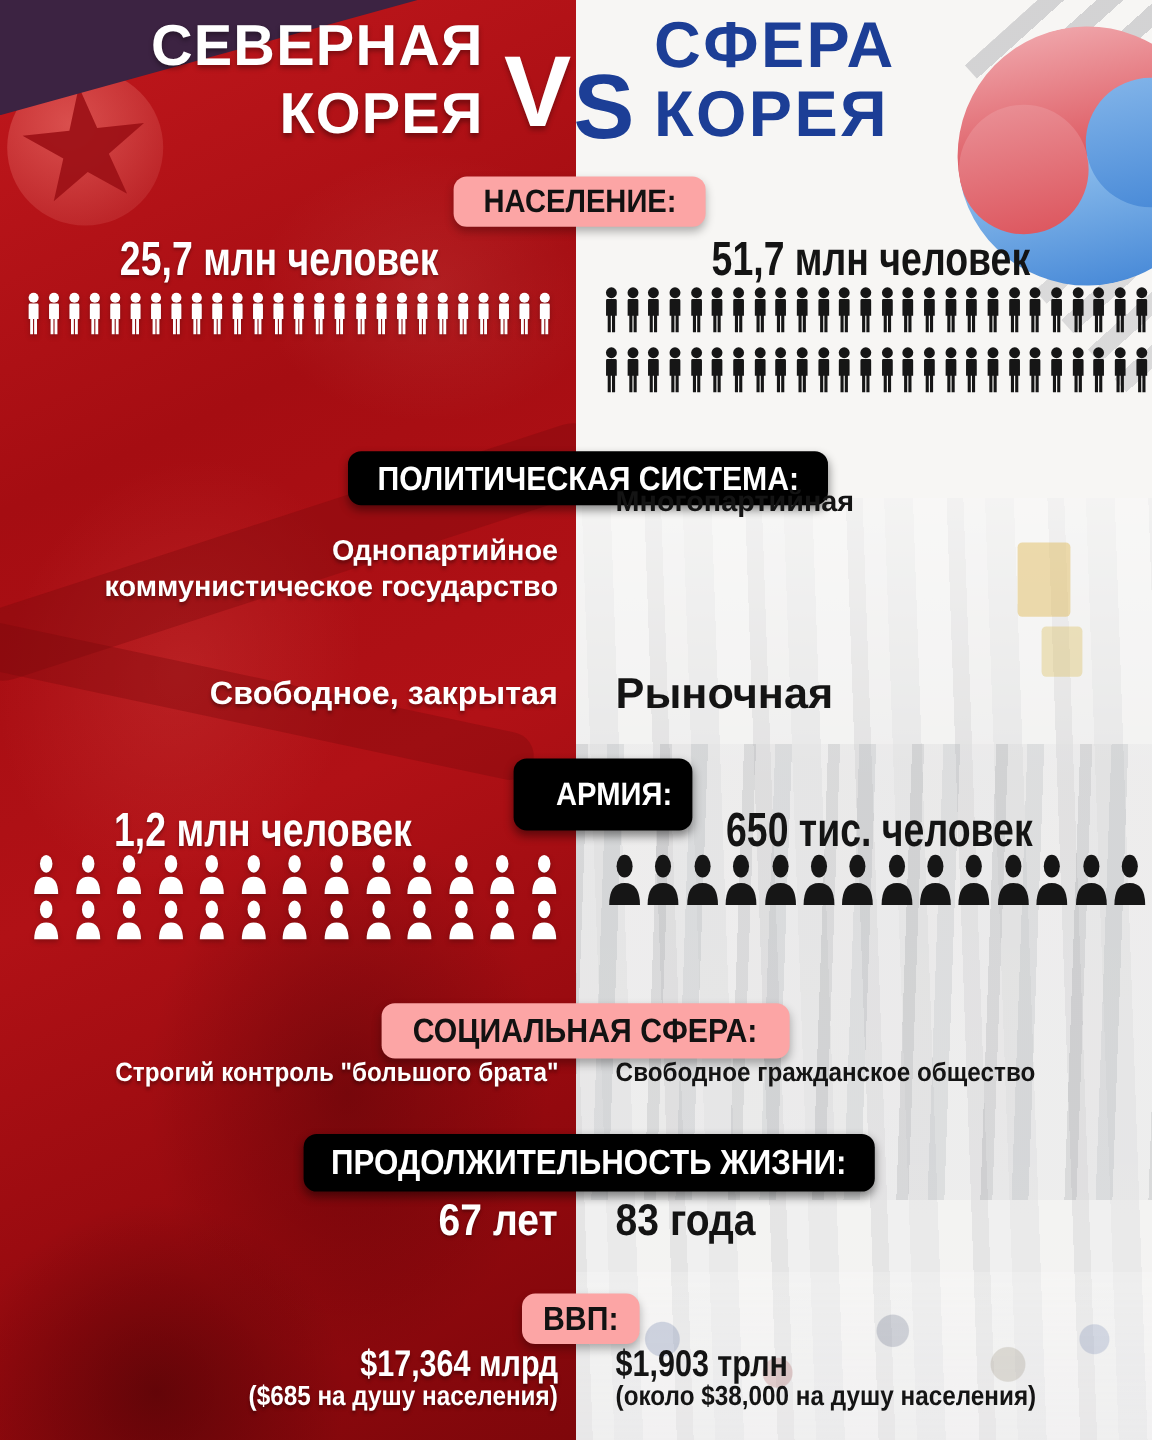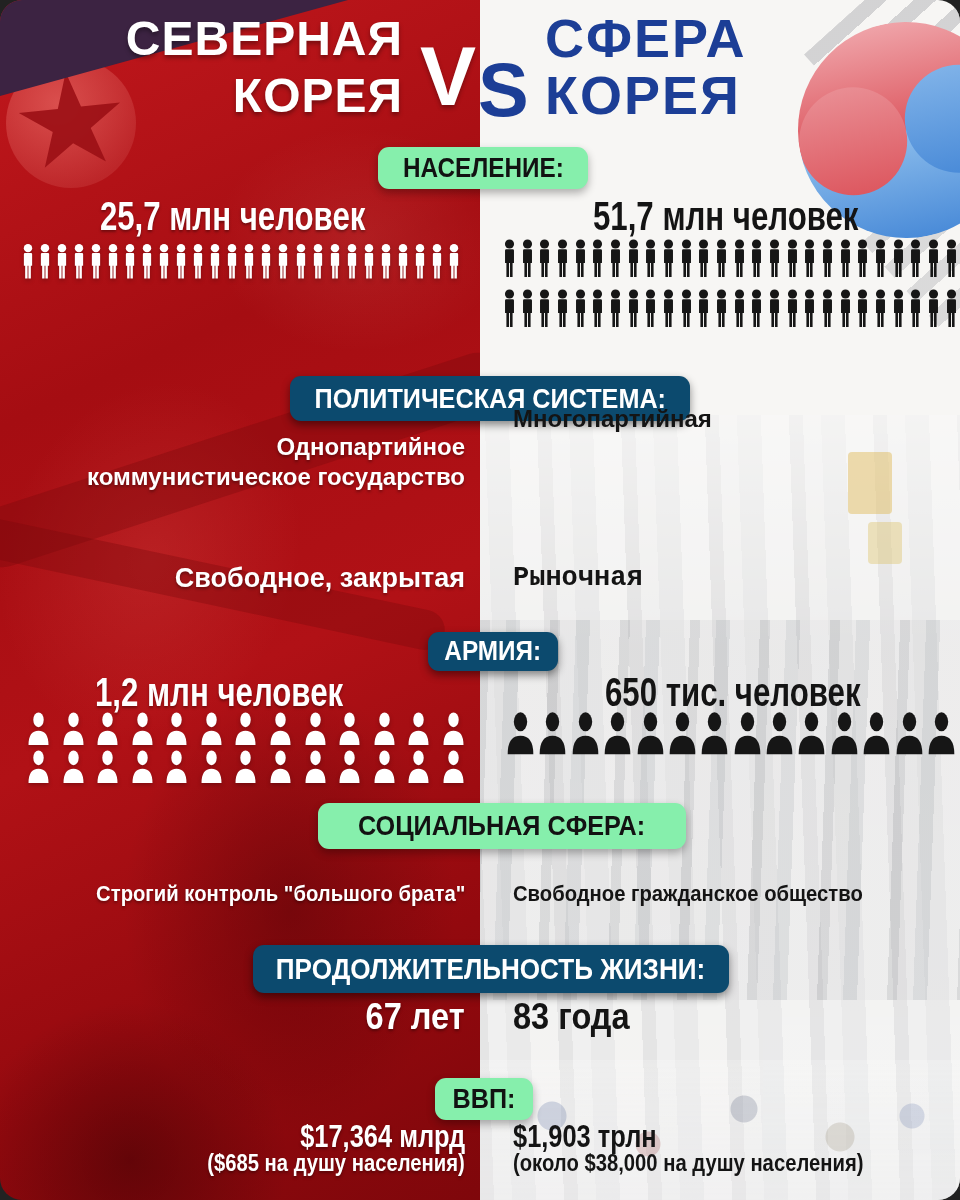--- a/index.html
+++ b/index.html
@@ -1,17 +1,17 @@
 <!DOCTYPE html>
 <html><head>
 <meta charset="utf-8">
 <style>
   html,body{margin:0;padding:0;background:#222;}
   #stage{position:relative;width:960px;height:1200px;margin:0 auto;overflow:hidden;
-         font-family:"Liberation Sans",sans-serif;border-radius:22px;-webkit-font-smoothing:antialiased;}
+         font-family:"Liberation Sans",sans-serif;-webkit-font-smoothing:antialiased;}
 
   
   .bg-left{position:absolute;left:0;top:0;width:480px;height:1200px;
     background:linear-gradient(155deg,#c2181d 0%,#a50d12 30%,#b11116 55%,#93090e 80%,#7f070b 100%);}
   .bg-left .blob{position:absolute;border-radius:50%;}
   .blob1{left:-60px;top:300px;width:420px;height:520px;background:radial-gradient(closest-side,rgba(255,120,110,.16),transparent 70%);transform:rotate(20deg);}
   .blob2{left:60px;top:600px;width:460px;height:620px;background:radial-gradient(closest-side,rgba(60,0,3,.38),transparent 72%);}
   .blob3{left:150px;top:80px;width:420px;height:320px;background:radial-gradient(closest-side,rgba(255,150,140,.12),transparent 70%);}
   .blob4{left:-80px;top:950px;width:420px;height:420px;background:radial-gradient(closest-side,rgba(48,0,2,.45),transparent 75%);}
   .streak{position:absolute;background:rgba(120,8,12,.35);transform:rotate(-18deg);border-radius:40px;}
@@ -60,44 +60,44 @@
   .title-left{right:557px;text-align:right;font-size:48px;color:#fff;text-shadow:0 3px 4px rgba(0,0,0,.35);}
   .title-right{left:545px;text-align:left;font-size:54px;color:#1c3e96;letter-spacing:2px;}
   .vs{position:absolute;left:420px;top:34px;width:120px;height:110px;}
   .vs .v{position:absolute;left:0;top:0;font-size:84px;font-weight:bold;color:#fff;line-height:84px;text-shadow:0 3px 4px rgba(0,0,0,.3);}
   .vs .s{position:absolute;left:58px;top:18px;font-size:76px;font-weight:bold;color:#1c3e96;line-height:76px;}
 
   
   .label-box{position:absolute;display:flex;align-items:center;justify-content:center;
     border-radius:11px;font-weight:bold;white-space:nowrap;}
   .label-box .cond{transform:scaleX(.9);}
-  .label-red{background:#0c4a6e;color:#fff;box-shadow:0 4px 8px rgba(0,0,0,.45);}
-  .label-white{background:#86efac;color:#121212;box-shadow:0 4px 8px rgba(0,0,0,.3);}
+  .label-red{background:#000000;color:#fff;box-shadow:0 4px 8px rgba(0,0,0,.45);}
+  .label-white{background:#fca5a5;color:#121212;box-shadow:0 4px 8px rgba(0,0,0,.3);}
   .lb-pop  {left:378px;top:147px;width:210px;height:42px;font-size:27px;}
   .lb-pol  {left:290px;top:376px;width:400px;height:45px;font-size:28px;}
   .lb-eco  {left:368px;top:515px;width:216px;height:46px;font-size:28px;}
-  .lb-army {left:428px;top:632px;width:130px;height:39px;font-size:27px;}
-  .lb-soc  {left:318px;top:803px;width:368px;height:46px;font-size:28px;}
+  .lb-army {left:428px;top:632px;width:130px;height:60px;font-size:27px;padding-left:19px;}
+  .lb-soc  {left:318px;top:836px;width:340px;height:46px;font-size:28px;}
   .lb-life {left:253px;top:945px;width:476px;height:48px;font-size:29px;}
   .lb-gdp  {left:435px;top:1078px;width:98px;height:42px;font-size:28px;}
 
   
   .lval{position:absolute;right:495px;text-align:right;color:#fff;white-space:nowrap;
         text-shadow:0 2px 3px rgba(0,0,0,.35);}
   .rval{position:absolute;left:513px;text-align:left;color:#141414;white-space:nowrap;}
   .big{font-size:40px;font-weight:bold;transform:scaleX(.78);}
   .lval.big{transform-origin:100% 50%;}
   .rval.big{transform-origin:0 50%;left:auto;right:27px;}
   .pop-lval{left:25px;right:auto;top:194px;transform-origin:0 50%;}
   .pop-rval{top:194px;}
   .army-lval{left:25px;right:auto;top:670px;transform-origin:0 50%;}
   .army-rval{top:670px;}
   .midtext{font-size:24px;font-weight:bold;line-height:30px;}
-  .pol-l{top:432px;} .pol-r{top:404px;}
-  .eco-l{top:563px;font-size:27px;} .eco-r{top:563px;font-size:27px;font-family:Liberation Mono, monospace;}
+  .pol-l{top:445px;} .pol-r{top:404px;}
+  .eco-l{top:563px;font-size:27px;} .eco-r{top:563px;font-size:36px;}
   .soc-l{top:879px;font-size:22px;transform:scaleX(.92);transform-origin:100% 50%;}
   .soc-r{top:879px;font-size:22px;transform:scaleX(.92);transform-origin:0 50%;}
   .life-l{top:996px;font-size:37px;font-weight:bold;transform:scaleX(.88);transform-origin:100% 50%;}
   .life-r{top:996px;font-size:37px;font-weight:bold;transform:scaleX(.88);transform-origin:0 50%;}
   .gdp-val-l{top:1119px;font-size:31px;font-weight:bold;transform:scaleX(.82);transform-origin:100% 50%;}
   .gdp-val-r{top:1119px;font-size:31px;font-weight:bold;transform:scaleX(.82);transform-origin:0 50%;}
   .gdp-sub-l{top:1150px;font-size:23px;font-weight:bold;transform:scaleX(.88);transform-origin:100% 50%;}
   .gdp-sub-r{top:1150px;font-size:23px;font-weight:bold;transform:scaleX(.88);transform-origin:0 50%;}
   .logo{position:absolute;left:28px;top:1134px;font-family:"DejaVu Serif",serif;font-weight:bold;
         font-size:37px;color:#fff;text-shadow:0 2px 3px rgba(0,0,0,.4);}

